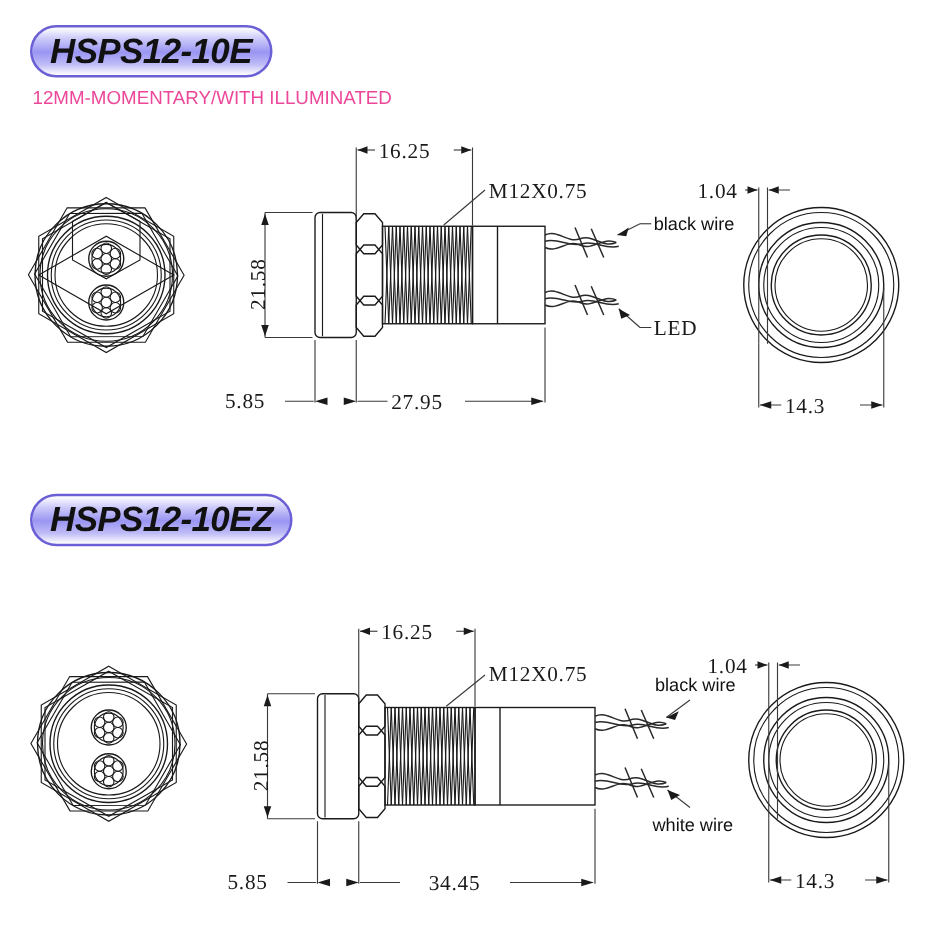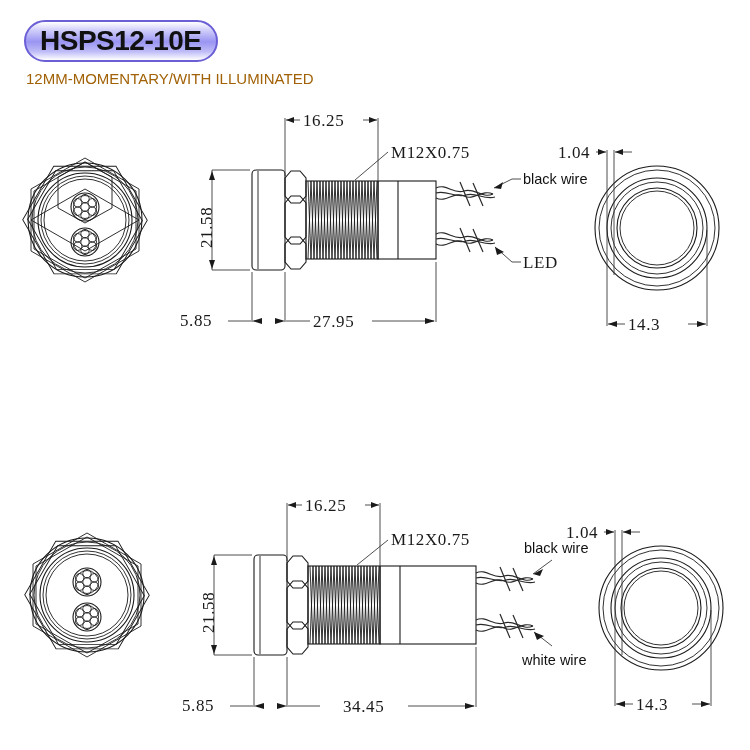--- a/index.html
+++ b/index.html
@@ -20,34 +20,35 @@
     position:absolute;
     left:24px; top:20px;
     height:42px;
     padding:0 14px;
     display:flex;align-items:center;justify-content:center;
     border:2px solid #6b5fd6;
     border-radius:21px;
     background:linear-gradient(to bottom,
         #ffffff 0%, #cfcdfa 22%, #9a95f2 52%, #bfbcf7 78%, #ffffff 100%);
     box-sizing:border-box;
+    font-style:italic;
   }
   .badge-text{
     font-size:28px;
     font-weight:bold;
     color:#111111;
     letter-spacing:-0.5px;
     line-height:1;
     white-space:nowrap;
   }
   .subtitle{
     position:absolute;
     left:26px; top:70px;
     font-size:15px;
-    color:#a16207;
+    color:#ec4899;
     white-space:nowrap;
   }
 
   .svgwrap{position:absolute;left:0;top:0;width:750px;height:375px;}
   svg{display:block;}
   .ln{stroke:#1a1a1a;fill:none;stroke-width:1.1;}
   .ln-thin{stroke:#1a1a1a;fill:none;stroke-width:0.9;}
   .ln-dim{stroke:#3a3a3a;fill:none;stroke-width:0.9;}
   .ln-w{stroke:#2a2a2a;fill:none;stroke-width:1.2;}
   .cadtxt{font-family:"Liberation Serif", serif;font-size:17px;fill:#1a1a1a;letter-spacing:0.6px;}
@@ -211,20 +212,23 @@
           <polygon fill="#1a1a1a" points="706,324 697,321 697,327"></polygon>
           <text class="cadtxt" x="628" y="330">14.3</text>
         </g>
 
       </svg>
     </div>
   </div>
 
   <div class="section" id="section-1">
 
+    <div class="badge">
+      <span class="badge-text">HSPS12-10EZ</span>
+    </div>
 
     <div class="svgwrap">
       <svg width="750" height="375" viewBox="0 0 750 375" xmlns="http://www.w3.org/2000/svg">
 
         <g>
           <polygon class="ln-thin" points="87,158 141,189 141,251 87,282 33,251 33,189"></polygon>
           <polygon class="ln-thin" points="87,162 138,191 138,249 87,278 36,249 36,191"></polygon>
           <polygon class="ln-thin" points="87,158 141,189 141,251 87,282 33,251 33,189" transform="rotate(30 87,220)"></polygon>
           <polygon class="ln-thin" points="87,163 137,192 137,248 87,277 37,248 37,192" transform="rotate(30 87,220)"></polygon>
           <circle class="ln" cx="87" cy="220" r="57"></circle>

